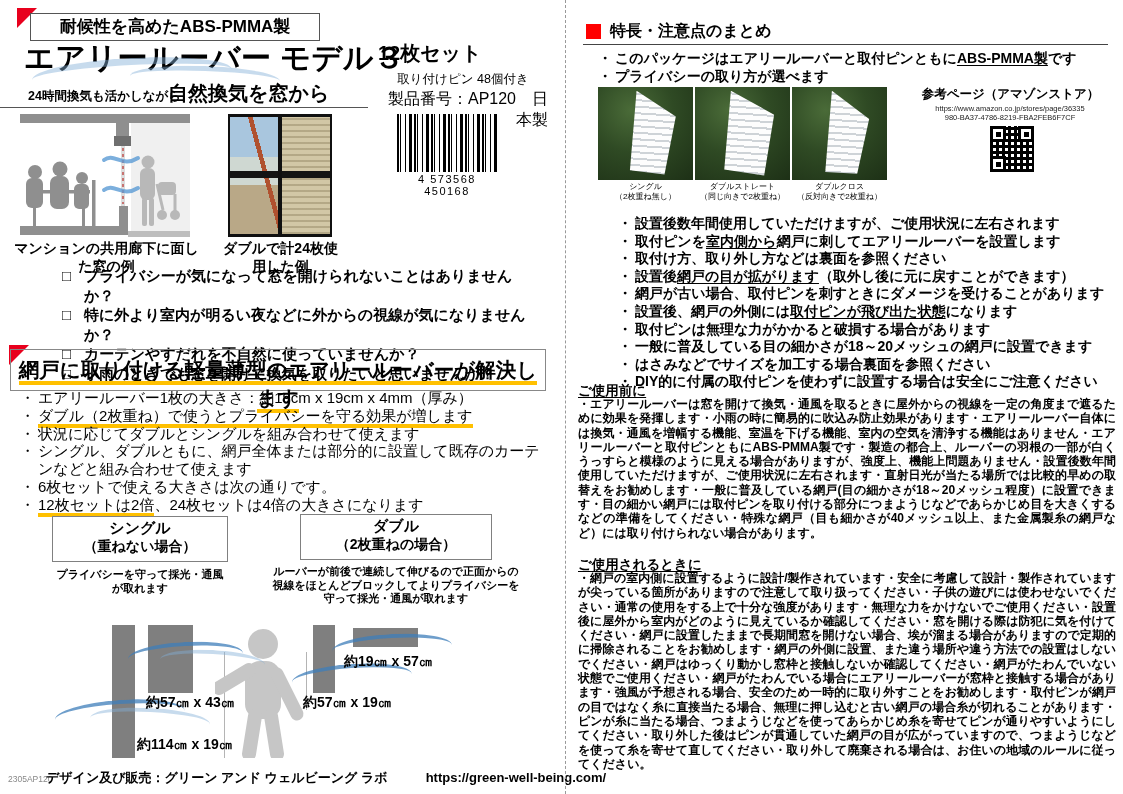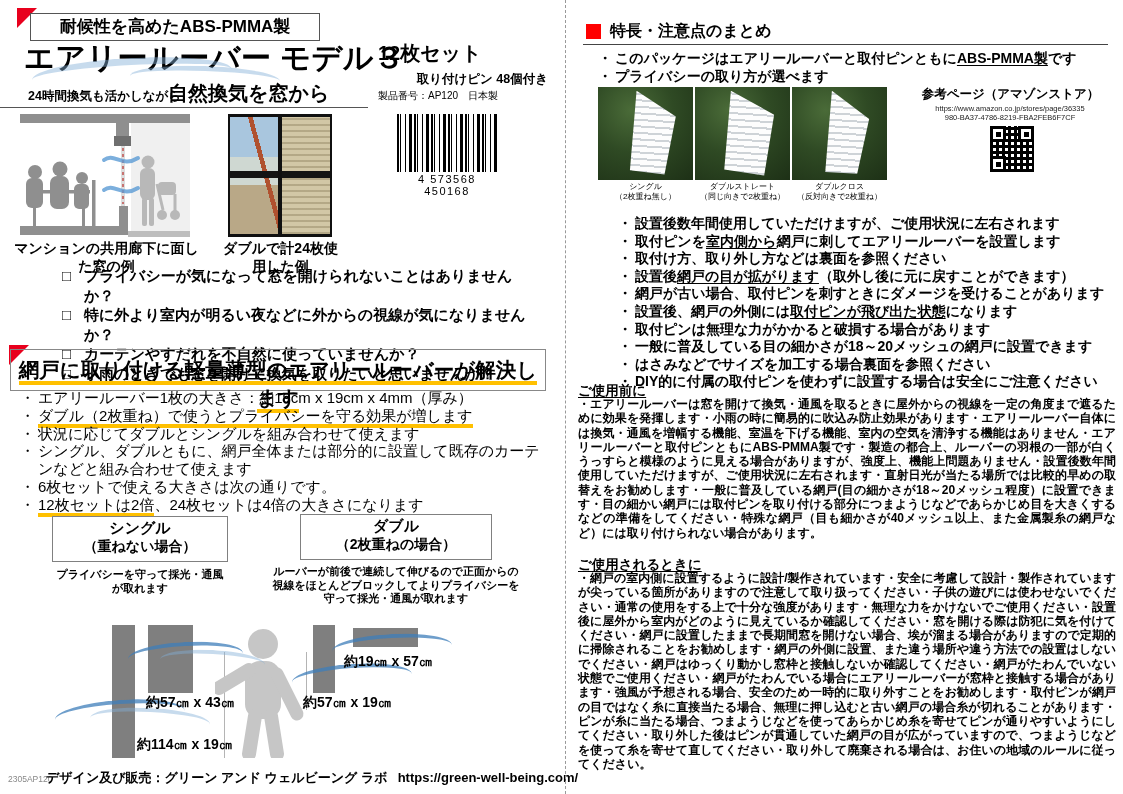--- a/index.html
+++ b/index.html
@@ -9,22 +9,22 @@
 
   
   .badge-box{left:30px;top:13px;width:288px;height:26px;border:1.5px solid #555;
              font-size:17px;font-weight:bold;line-height:26px;text-align:center}
   .red-tri{width:0;height:0;border-top:20px solid #e8001d;border-right:20px solid transparent}
   .title{left:24px;top:38px;font-size:30px;font-weight:bold;letter-spacing:.5px;white-space:nowrap}
   .sub-small{left:28px;top:88px;font-size:12.5px;font-weight:bold}
   .sub-large{left:168px;top:80px;font-size:20px;font-weight:bold}
   .rule{height:0;border-top:1.5px solid #555}
   .pack-set{left:378px;top:40px;width:170px;font-size:20px;font-weight:bold;text-align:left}
-  .pack-pins{left:378px;top:71px;width:170px;font-size:12.5px;font-weight:bold;text-align:right}
-  .pack-prod{left:378px;top:89px;width:170px;font-size:10px;text-align:left}
+  .pack-pins{left:378px;top:71px;width:170px;font-size:12.5px;font-weight:normal;text-align:center}
+  .pack-prod{left:378px;top:89px;width:170px;font-size:16px;text-align:right}
   .barcode{left:397px;top:114px;width:100px}
   .barcode-bars{height:58px;background:repeating-linear-gradient(90deg,#000 0 2px,#fff 2px 3px,#000 3px 4px,#fff 4px 8px,#000 8px 9px,#fff 9px 12px,#000 12px 15px,#fff 15px 17px)}
   .bc-num{font-size:11px;text-align:center;letter-spacing:1.5px;margin-top:1px}
   .photo-cap{font-size:14px;font-weight:bold;text-align:center}
 
   .win-photo{left:228px;top:114px;width:104px;height:123px;background:#101010;display:flex;gap:4px;padding:0 2px;box-sizing:border-box}
   .pane{flex:1;margin:3px 0;background-size:cover}
   .pane1{background:
      linear-gradient(180deg,rgba(0,0,0,0) 46%,#141414 46% 52%,rgba(0,0,0,0) 52%),
      linear-gradient(75deg,rgba(0,0,0,0) 62%,#b0512f 62% 68%,rgba(0,0,0,0) 68%),
@@ -53,21 +53,21 @@
 
   .bar{background:#7f7f7f}
   .dim{font-size:14px;font-weight:bold;white-space:nowrap}
   .pole{width:1px;background:#b4b4b4}
 
   .swoosh{position:absolute;border-radius:50%;border-top:4px solid rgba(62,125,185,.75)}
   .swoosh.l2{border-top-color:rgba(130,175,215,.45)}
 
   .footer-code{left:8px;top:774px;font-size:8.5px;color:#888}
   .footer-text{left:46px;top:769px;font-size:13px;font-weight:bold;white-space:nowrap}
-  .footer-url{margin-left:10px}
+  .footer-url{margin-left:38px}
 
   
   .divider{left:565px;top:0;height:794px;width:0;border-left:1px dashed #999}
 
   
   .r-red-sq{left:586px;top:24px;width:15px;height:15px;background:#ff0000}
   .r-header{left:610px;top:21px;font-size:16px;font-weight:bold}
   .r-rule{left:583px;top:44px;width:525px;border-top:1px solid #444}
   .r-intro{left:598px;top:50px;width:510px;font-size:14px;font-weight:bold;line-height:17.8px}
   .rb-row{position:relative;padding-left:17px}

